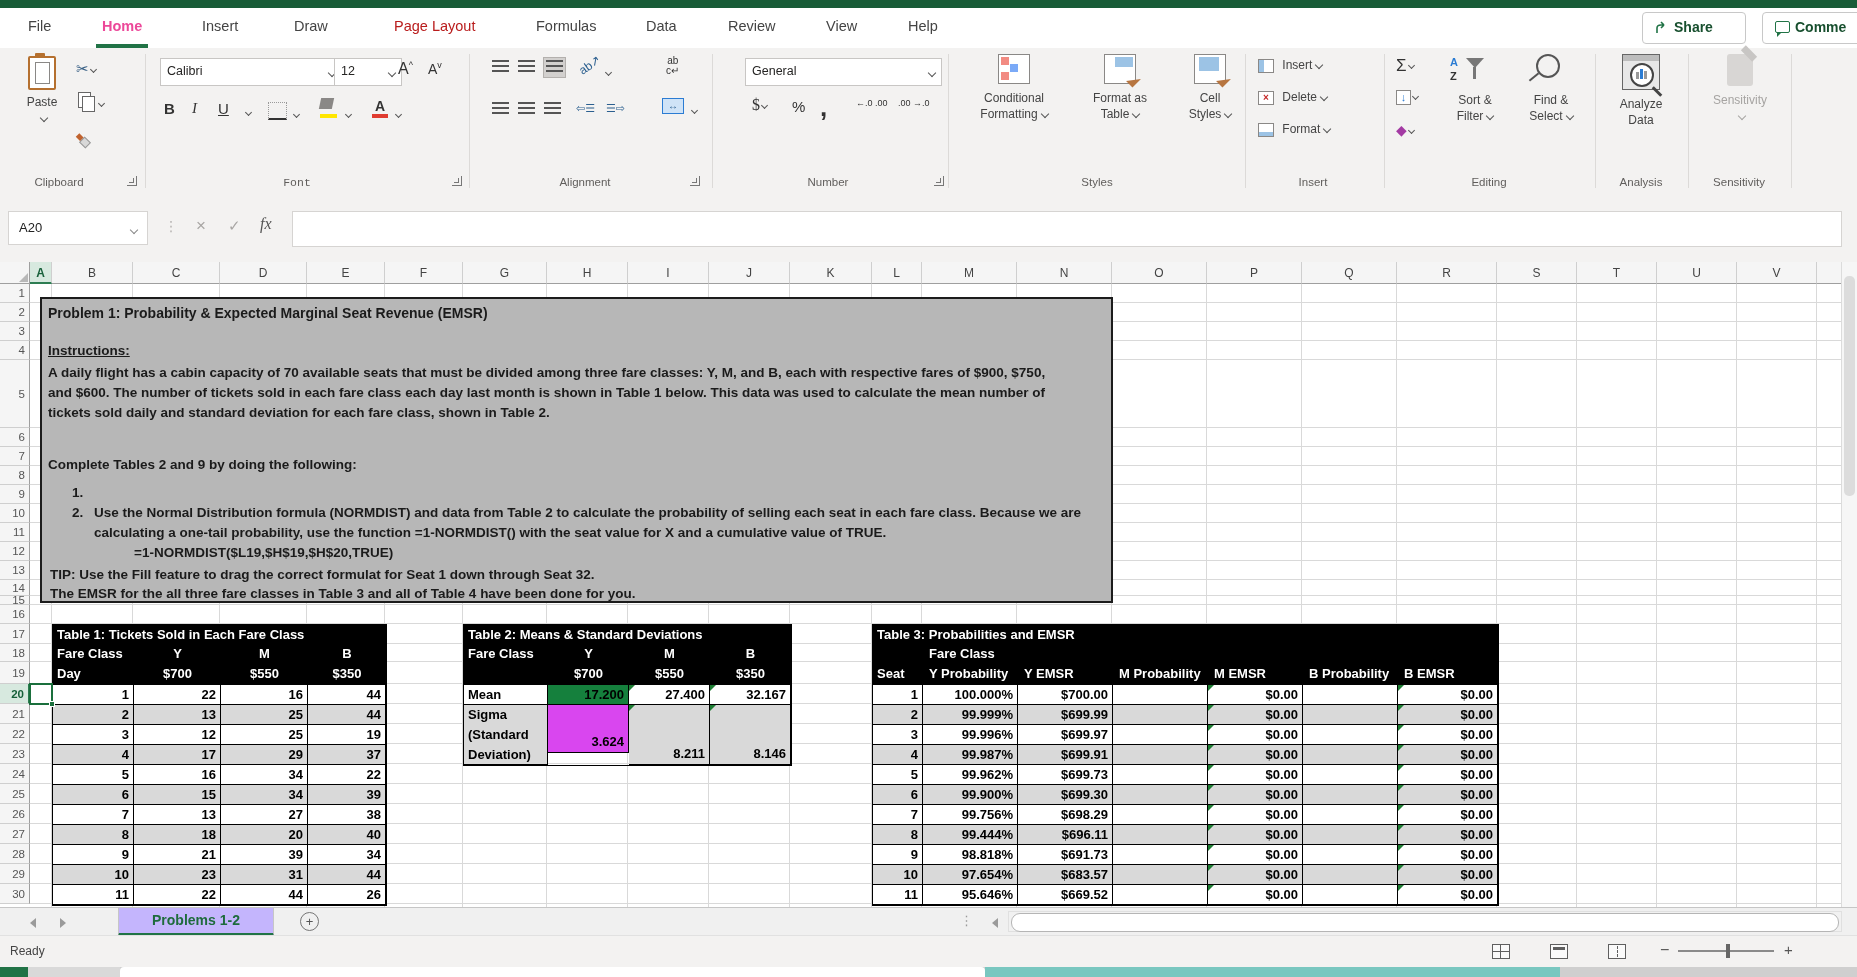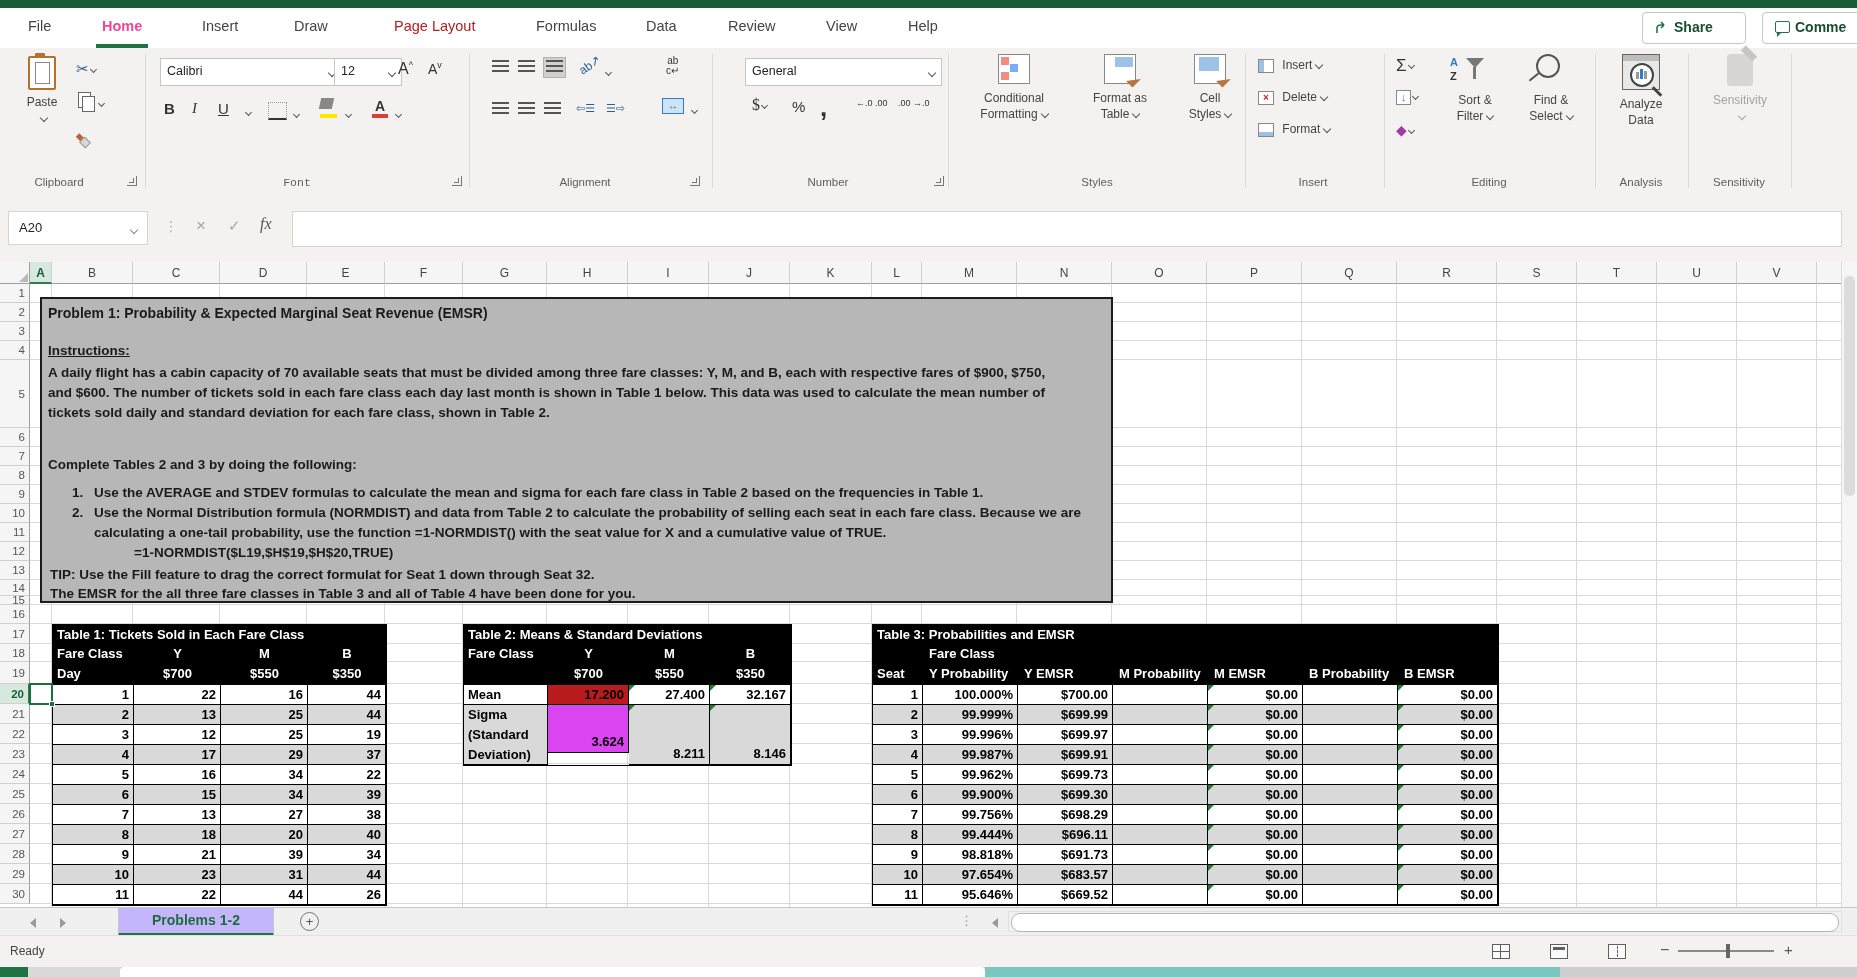--- a/index.html
+++ b/index.html
@@ -359,23 +359,22 @@
     <div style="position: absolute; left: 1656px; top: 22px; width: 1px; height: 623px; background: rgb(217, 217, 217);"></div>
     <div style="position: absolute; left: 1736px; top: 22px; width: 1px; height: 623px; background: rgb(217, 217, 217);"></div>
     <div style="position: absolute; left: 1816px; top: 22px; width: 1px; height: 623px; background: rgb(217, 217, 217);"></div>
     <div style="position: absolute; left: 1856px; top: 22px; width: 1px; height: 623px; background: rgb(217, 217, 217);"></div>
     <div style="position: absolute; left: 40px; top: 35px; width: 1073px; height: 306px; background: rgb(183, 183, 183); border: 2px solid rgb(28, 28, 28); box-sizing: border-box;">
       <div class="iline" style="top: 6px; left: 6px; font-size: 14px;">Problem 1: Probability &amp; Expected Marginal Seat Revenue (EMSR)</div>
       <div class="iline" style="top: 44px; left: 6px; text-decoration: underline;">Instructions:</div>
       <div class="iline" style="top: 66px; left: 6px;">A daily flight has a cabin capacity of 70 available seats that must be divided among three fare classes: Y, M, and B, each with respective fares of $900, $750,</div>
       <div class="iline" style="top: 86px; left: 6px;">and $600. The number of tickets sold in each fare class each day last month is shown in Table 1 below. This data was used to calculate the mean number of</div>
       <div class="iline" style="top: 106px; left: 6px;">tickets sold daily and standard deviation for each fare class, shown in Table 2.</div>
-      <div class="iline" style="top: 158px; left: 6px;">Complete Tables 2 and 3 by doing the following:</div>
+      <div class="iline" style="top: 158px; left: 6px;">Complete Tables 2 and 9 by doing the following:</div>
       <div class="iline" style="top: 186px; left: 30px;">1.</div>
-      <div class="iline" style="top: 186px; left: 52px;">Use the AVERAGE and STDEV formulas to calculate the mean and sigma for each fare class in Table 2 based on the frequencies in Table 1.</div>
       <div class="iline" style="top: 206px; left: 30px;">2.</div>
       <div class="iline" style="top: 206px; left: 52px;">Use the Normal Distribution formula (NORMDIST) and data from Table 2 to calculate the probability of selling each seat in each fare class. Because we are</div>
       <div class="iline" style="top: 226px; left: 52px;">calculating a one-tail probability, use the function =1-NORMDIST() with the seat value for X and a cumulative value of TRUE.</div>
       <div class="iline" style="top: 246px; left: 92px;">=1-NORMDIST($L19,$H$19,$H$20,TRUE)</div>
       <div class="iline" style="top: 268px; left: 8px;">TIP: Use the Fill feature to drag the correct formulat for Seat 1 down through Seat 32.</div>
       <div class="iline" style="top: 287px; left: 8px;">The EMSR for the all three fare classes in Table 3 and all of Table 4 have been done for you.</div>
     </div>
     <div style="position: absolute; left: 52px; top: 362px; width: 333px; height: 280px; border: 1px solid rgb(0, 0, 0); box-sizing: content-box;">
       <div class="tcell thead" style="left: 0px; top: 0px; width: 333px; height: 20px; line-height: 20px; padding-left: 4px;">Table 1: Tickets Sold in Each Fare Class</div>
       <div class="tcell thead" style="left: 0px; top: 20px; width: 81px; height: 18px; line-height: 18px; padding-left: 4px;">Fare Class</div>
@@ -435,21 +434,21 @@
       <div class="tcell thead" style="left: 0px; top: 0px; width: 327px; height: 20px; line-height: 20px; padding-left: 4px;">Table 2: Means &amp; Standard Deviations</div>
       <div class="tcell thead" style="left: 0px; top: 20px; width: 84px; height: 18px; line-height: 18px; padding-left: 4px;">Fare Class</div>
       <div class="tcell thead" style="left: 84px; top: 20px; width: 81px; height: 18px; line-height: 18px; padding-left: 0px; text-align: center;">Y</div>
       <div class="tcell thead" style="left: 165px; top: 20px; width: 81px; height: 18px; line-height: 18px; padding-left: 0px; text-align: center;">M</div>
       <div class="tcell thead" style="left: 246px; top: 20px; width: 81px; height: 18px; line-height: 18px; padding-left: 0px; text-align: center;">B</div>
       <div class="tcell thead" style="left: 0px; top: 38px; width: 84px; height: 22px; line-height: 22px; padding-left: 4px;"></div>
       <div class="tcell thead" style="left: 84px; top: 38px; width: 81px; height: 22px; line-height: 22px; padding-left: 0px; text-align: center;">$700</div>
       <div class="tcell thead" style="left: 165px; top: 38px; width: 81px; height: 22px; line-height: 22px; padding-left: 0px; text-align: center;">$550</div>
       <div class="tcell thead" style="left: 246px; top: 38px; width: 81px; height: 22px; line-height: 22px; padding-left: 0px; text-align: center;">$350</div>
       <div class="tcell" style="left: 0px; top: 60px; width: 84px; height: 20px; line-height: 20px; background: rgb(255, 255, 255); padding-left: 4px; border-right: 1px solid rgb(0, 0, 0); border-bottom: 1px solid rgb(0, 0, 0);">Mean</div>
-      <div class="tcell" style="left: 84px; top: 60px; width: 81px; height: 20px; line-height: 20px; background: #b91c1c; text-align: right; padding-right: 4px; border-right: 1px solid rgb(0, 0, 0); border-bottom: 1px solid rgb(0, 0, 0);">17.200</div>
+      <div class="tcell" style="left: 84px; top: 60px; width: 81px; height: 20px; line-height: 20px; background: #15803d; text-align: right; padding-right: 4px; border-right: 1px solid rgb(0, 0, 0); border-bottom: 1px solid rgb(0, 0, 0);">17.200</div>
       <div class="tcell" style="left: 165px; top: 60px; width: 81px; height: 20px; line-height: 20px; background: rgb(255, 255, 255); text-align: right; padding-right: 4px; border-right: 1px solid rgb(0, 0, 0); border-bottom: 1px solid rgb(0, 0, 0);">27.400</div>
       <div style="position: absolute; left: 165px; top: 60px; width: 0px; height: 0px; border-top: 6px solid rgb(30, 126, 52); border-right: 6px solid transparent;"></div>
       <div class="tcell" style="left: 246px; top: 60px; width: 81px; height: 20px; line-height: 20px; background: rgb(255, 255, 255); text-align: right; padding-right: 4px; border-right: 1px solid rgb(0, 0, 0); border-bottom: 1px solid rgb(0, 0, 0);">32.167</div>
       <div style="position: absolute; left: 246px; top: 60px; width: 0px; height: 0px; border-top: 6px solid rgb(30, 126, 52); border-right: 6px solid transparent;"></div>
       <div class="tcell" style="left: 0px; top: 80px; width: 84px; height: 60px; line-height: 20px; background: rgb(217, 217, 217); padding-left: 4px; border-right: 1px solid rgb(0, 0, 0); border-bottom: 1px solid rgb(0, 0, 0); white-space: normal;">
         <div>Sigma</div>
         <div>(Standard</div>
         <div>Deviation)</div>
       </div>
       <div class="tcell" style="left: 84px; top: 80px; width: 81px; height: 48px; line-height: 60px; background: #d946ef; padding-left: 4px; border-right: 1px solid rgb(0, 0, 0); border-bottom: 1px solid rgb(0, 0, 0);">

